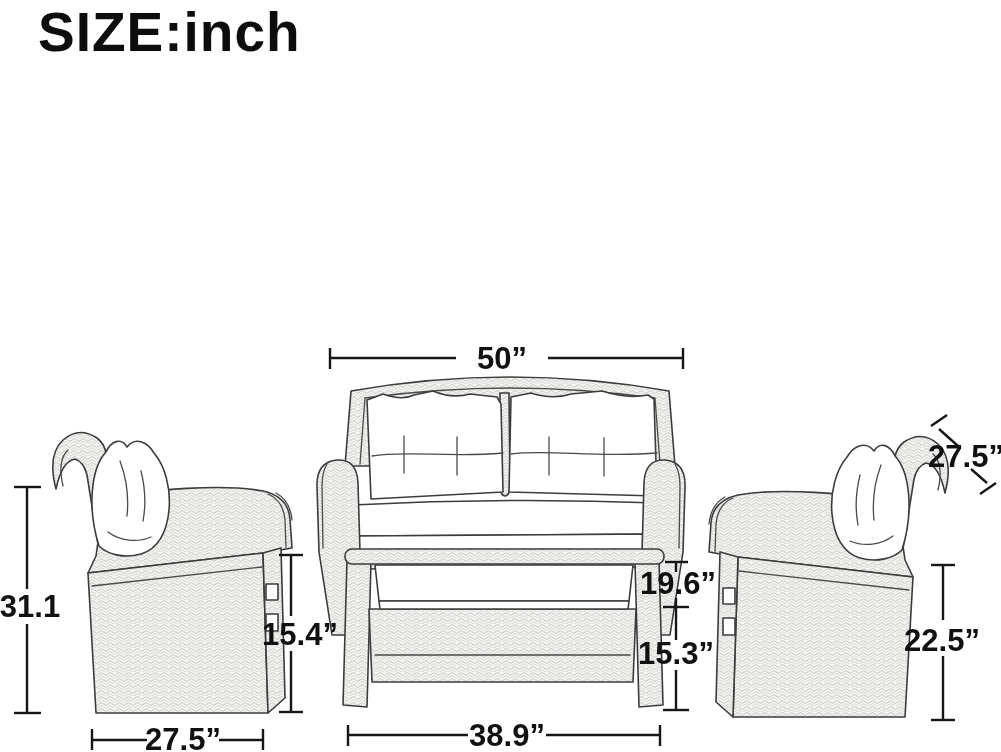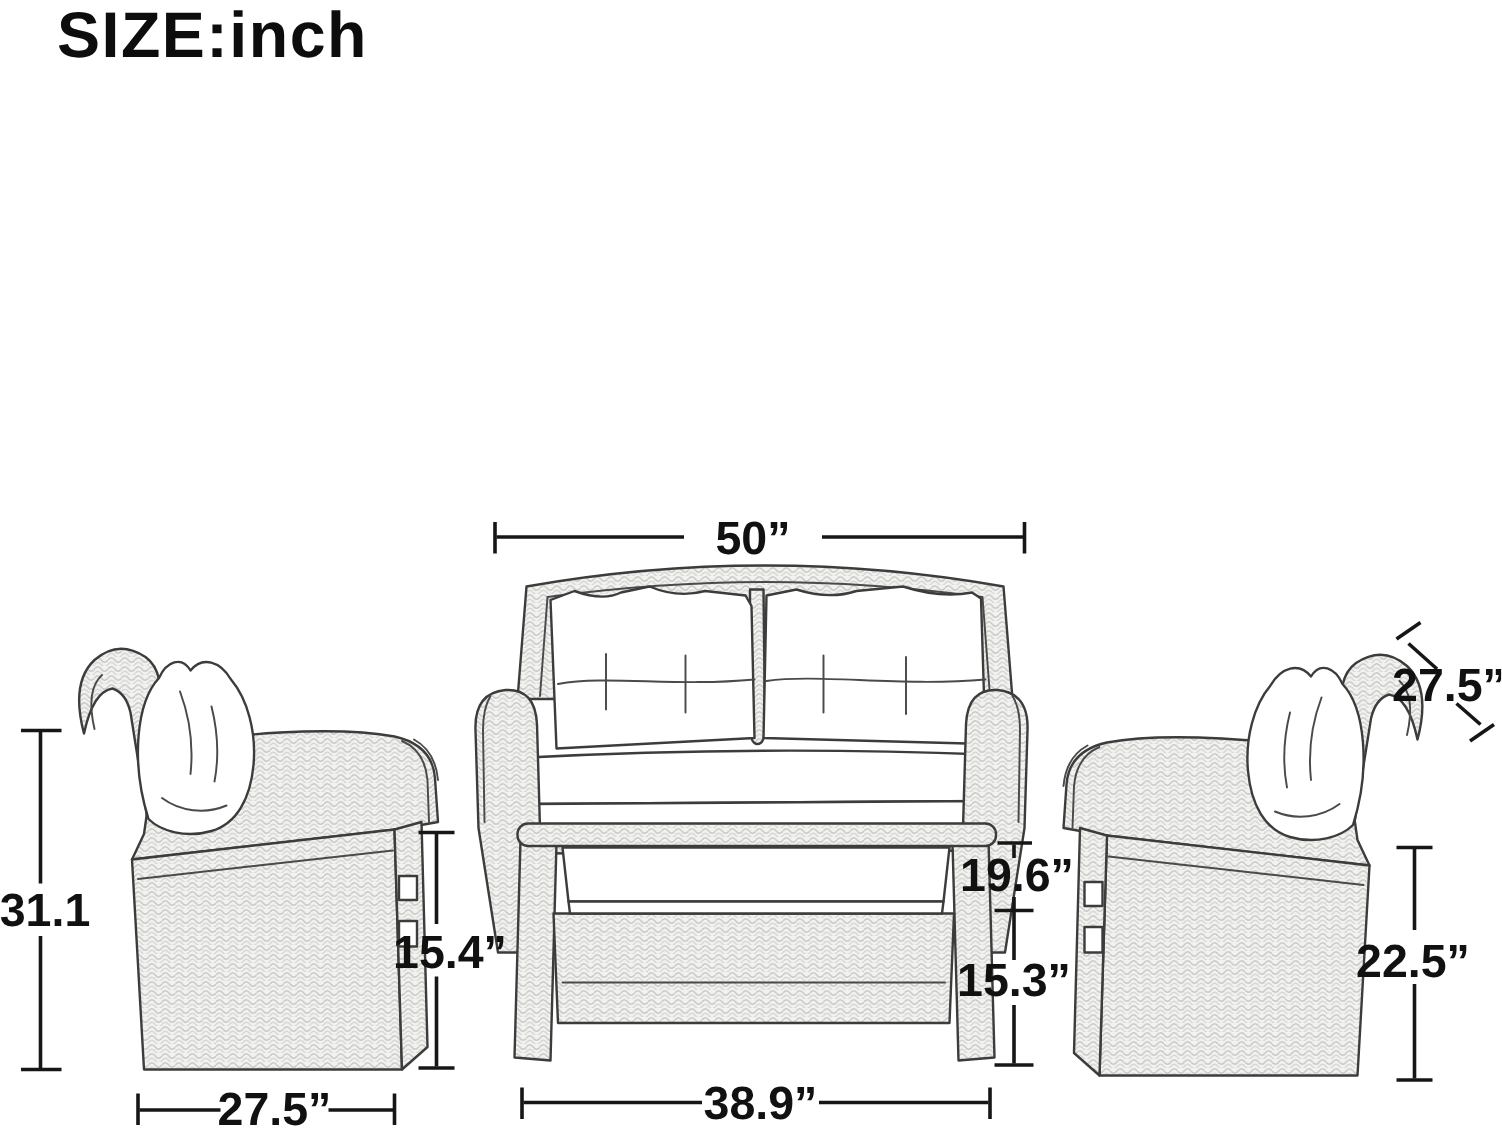--- a/index.html
+++ b/index.html
@@ -1,18 +1,18 @@
 <!DOCTYPE html>
 <html><head>
 <meta charset="utf-8">
 <style>
   html,body{margin:0;padding:0;background:#fff;}
   .canvas{position:relative;width:1001px;height:752px;background:#ffffff;overflow:hidden;
           font-family:"Liberation Sans",sans-serif;}
-  .title{position:absolute;left:38px;top:0;margin:0;font-size:43px;font-weight:700;
+  .title{position:absolute;left:38px;top:0;margin:0;font-size:55px;font-weight:700;
          color:#0d0d0d;letter-spacing:1px;font-family:"Liberation Sans",sans-serif;}
   svg{position:absolute;left:0;top:0;}
   .furn{stroke:#3c3c3c;stroke-width:1.6;stroke-linejoin:round;stroke-linecap:round;}
   .wick{fill:url(#wicker);}
   .white{fill:#ffffff;}
   .thin{fill:none;stroke:#4a4a4a;stroke-width:1.3;stroke-linecap:round;}
   .dim{stroke:#161616;stroke-width:2.4;stroke-linecap:butt;}
   .dimlabel{font:700 31px "Liberation Sans",sans-serif;fill:#111111;}
 </style>
 </head>

